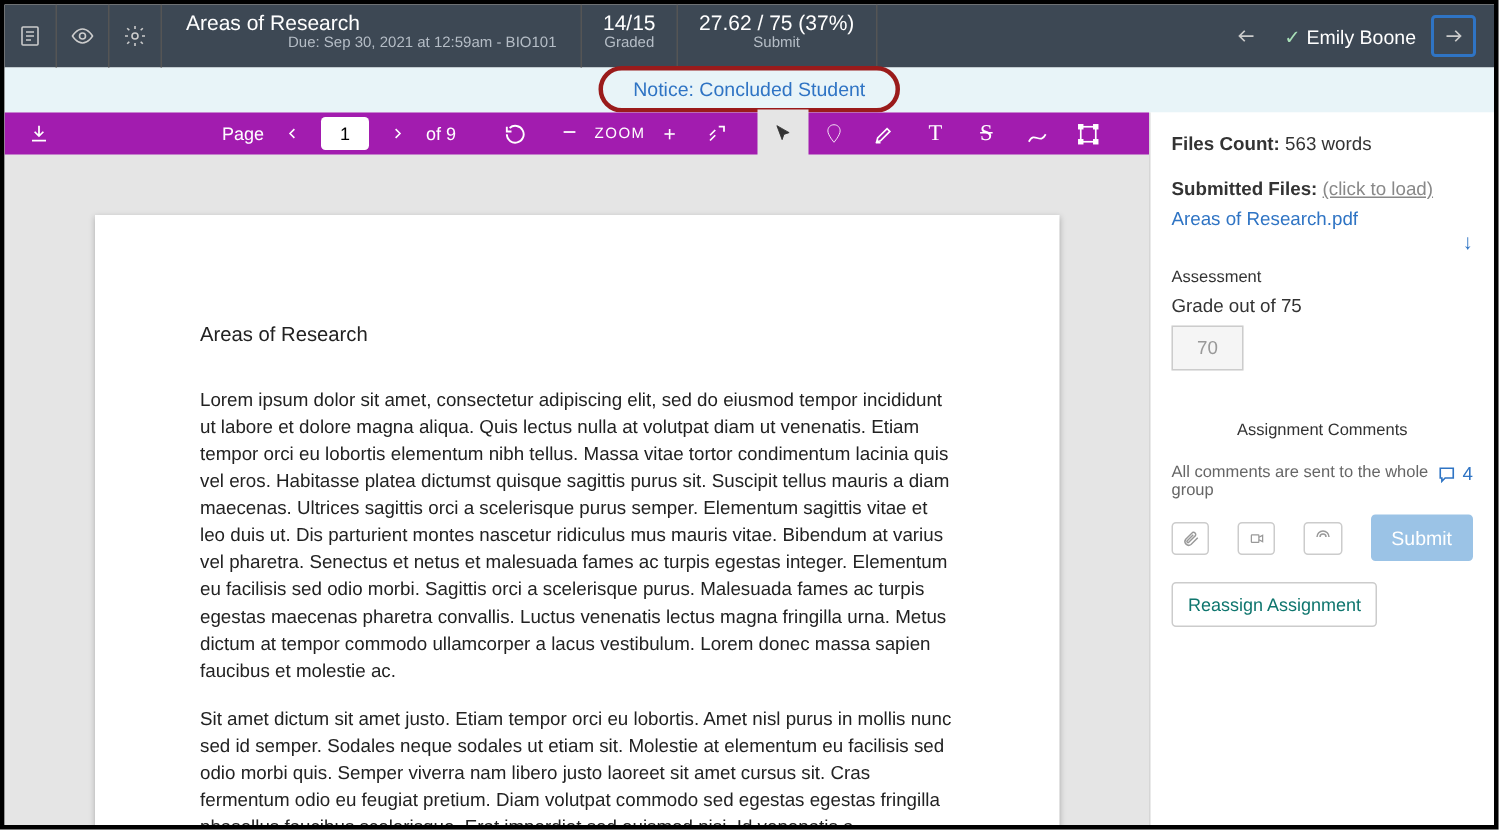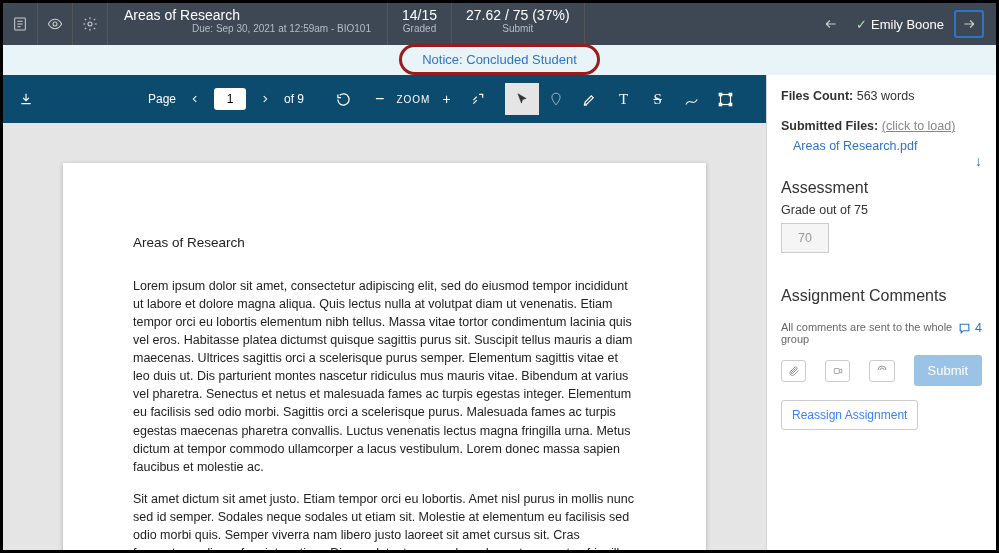--- a/index.html
+++ b/index.html
@@ -26,21 +26,21 @@
   
   .noticebar { background:#e8f4f8; height:30px; display:flex; align-items:flex-end; justify-content:center; }
   .notice-pill { border:3px solid #9a1b1b; border-radius:16px; padding:5px 20px; color:#2f74c4; font-size:13px; }
 
   
   .main { display:flex; height:calc(553px - 6px - 42px - 30px); }
 
   
   .viewer { flex:1; display:flex; flex-direction:column; background:#e5e5e5; position:relative; }
 
-  .tool-row { background:#0c4a6e; height:48px; display:flex; align-items:center; color:#fff; font-size:12px; }
+  .tool-row { background:#a21caf; height:28px; display:flex; align-items:center; color:#fff; font-size:12px; }
   .tl-dl { width:45px; display:flex; justify-content:center; }
   .tl-pagegroup { display:flex; align-items:center; gap:8px; margin-left:100px; }
   .pageinput { width:32px; height:22px; border:none; border-radius:3px; text-align:center; font-size:12px; }
   .tl-navbtn { padding:0 6px; cursor:pointer; }
   .tl-sep { flex:0 0 auto; width:12px; }
   .tl-zoom { display:flex; align-items:center; gap:12px; margin-left:24px; }
   .tl-anntools { display:flex; align-items:center; gap:0; margin-left:20px; }
   .ann { width:34px; height:32px; display:flex; align-items:center; justify-content:center; }
   .ann.active { background:#e5e5e5; color:#333; }
   .ann svg { stroke:#fff; fill:none; }
@@ -52,31 +52,31 @@
   .doc-scroll::-webkit-scrollbar-track { background:#f0f0f0; }
   .doc-scroll::-webkit-scrollbar-thumb { background:#ccc; border:3px solid #f0f0f0; border-radius:7px; }
   .page { background:#fff; box-shadow:0 1px 4px rgba(0,0,0,.25); padding:70px 70px; font-size:12.5px; line-height:1.45; color:#222; }
   .page h2 { font-size:13.5px; font-weight:normal; margin:0 0 24px 0; }
   .page p { margin:11px 0 14px 0; }
 
   
   .sidebar { width:230px; border-left:1px solid #d6d6d6; padding:14px 14px; font-size:12.5px; color:#333; position:relative; background:#fff; overflow:hidden; }
   .sb-line { margin-bottom:16px; }
   .sb-label { font-weight:bold; }
-  .sb-link { color:#2f74c4; text-decoration:none;margin-left:12px; }
+  .sb-link { color:#2f74c4; text-decoration:none; }
   .sb-dlarrow { position:absolute; right:14px; top:78px; color:#2f74c4; font-size:14px; }
-  .sb-h { font-size:16px; margin:26px 0 6px 0; }
+  .sb-h { font-size:11px; margin:26px 0 6px 0; }
   .gradebox { width:48px; height:30px; border:1px solid #ccc; background:#f5f5f5; display:flex; align-items:center; justify-content:center; color:#999; margin-top:6px; }
   .commentcount { color:#2f74c4; float:right; font-size:12.5px; display:flex; align-items:center; gap:4px;}
   .commentbox { width:100%; height:38px; border:1px solid #d6d6d6; background:#f3f3f3; padding:10px 10px; margin-top:10px; color:#888; resize:none; font-family:inherit; font-size:12.5px; }
   .sb-fineprint { font-size:11px; color:#666; margin-top:6px; }
   .media-row { display:flex; align-items:center; gap:19px; margin-top:10px; }
   .media-btn { width:26px; height:22px; border:1px solid #ccc; border-radius:3px; display:flex; align-items:center; justify-content:center; color:#999; font-size:11px; }
   .submitbtn { margin-left:auto; background:#9bc3e6; color:#fff; border:none; padding:8px 14px; border-radius:3px; font-size:13px; }
-  .reassign { border:1px solid #ccc; padding:7px 10px; border-radius:3px; color:#3b82f6; font-size:12px; margin-top:14px; display:inline-block; }
+  .reassign { border:1px solid #ccc; padding:7px 10px; border-radius:3px; color:#0f766e; font-size:12px; margin-top:14px; display:inline-block; }
 
   .muted { color:#888;text-decoration:underline; }
   svg { display:block; }
 </style>
 </head>
 <body>
 
 <div class="topbar">
   <div class="tb-iconbox">
     <svg width="16" height="16" viewBox="0 0 24 24" stroke-width="1.6">
@@ -226,21 +226,21 @@
       <span class="sb-label">Submitted Files:</span>
       <span class="muted">(click to load)</span>
     </div>
     <a href="#" class="sb-link">Areas of Research.pdf</a>
     <span class="sb-dlarrow">↓</span>
 
     <div class="sb-h">Assessment</div>
     <div>Grade out of 75</div>
     <div class="gradebox">70</div>
 
-    <div class="sb-h" style="margin-top:34px;">
+    <div class="sb-h" style="margin-top:34px;text-align:center;">
       <span>Assignment Comments</span>
     </div>
     <div style="margin-top:16px;">
       <span class="commentcount">
         <svg width="13" height="13" viewBox="0 0 24 24" stroke="#2f74c4" fill="none" stroke-width="2">
             <path d="M4 4h16v12H10l-4 4v-4H4z"></path>
           </svg>
         <span>4</span>
       </span>
     </div>

